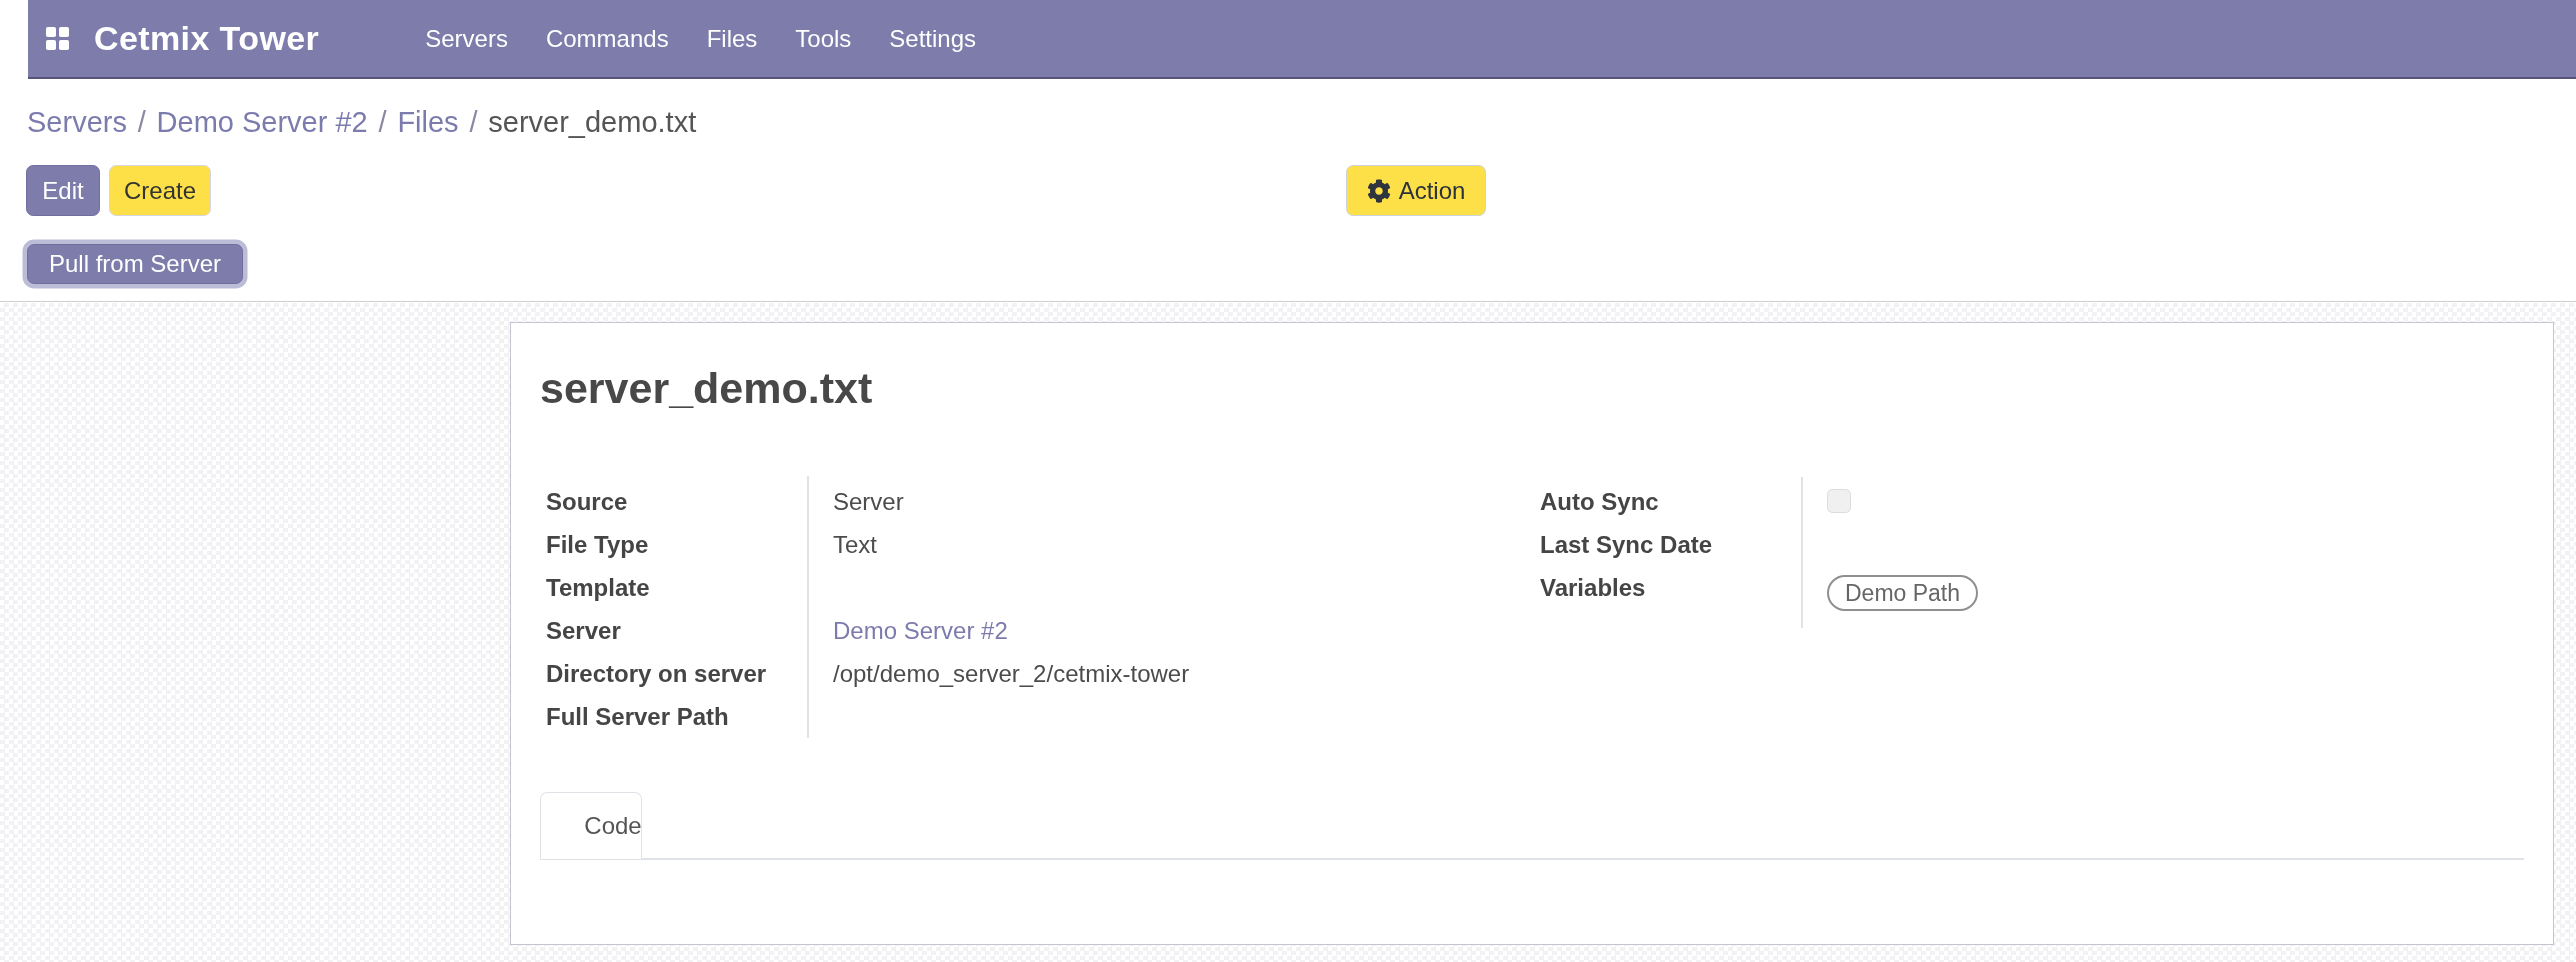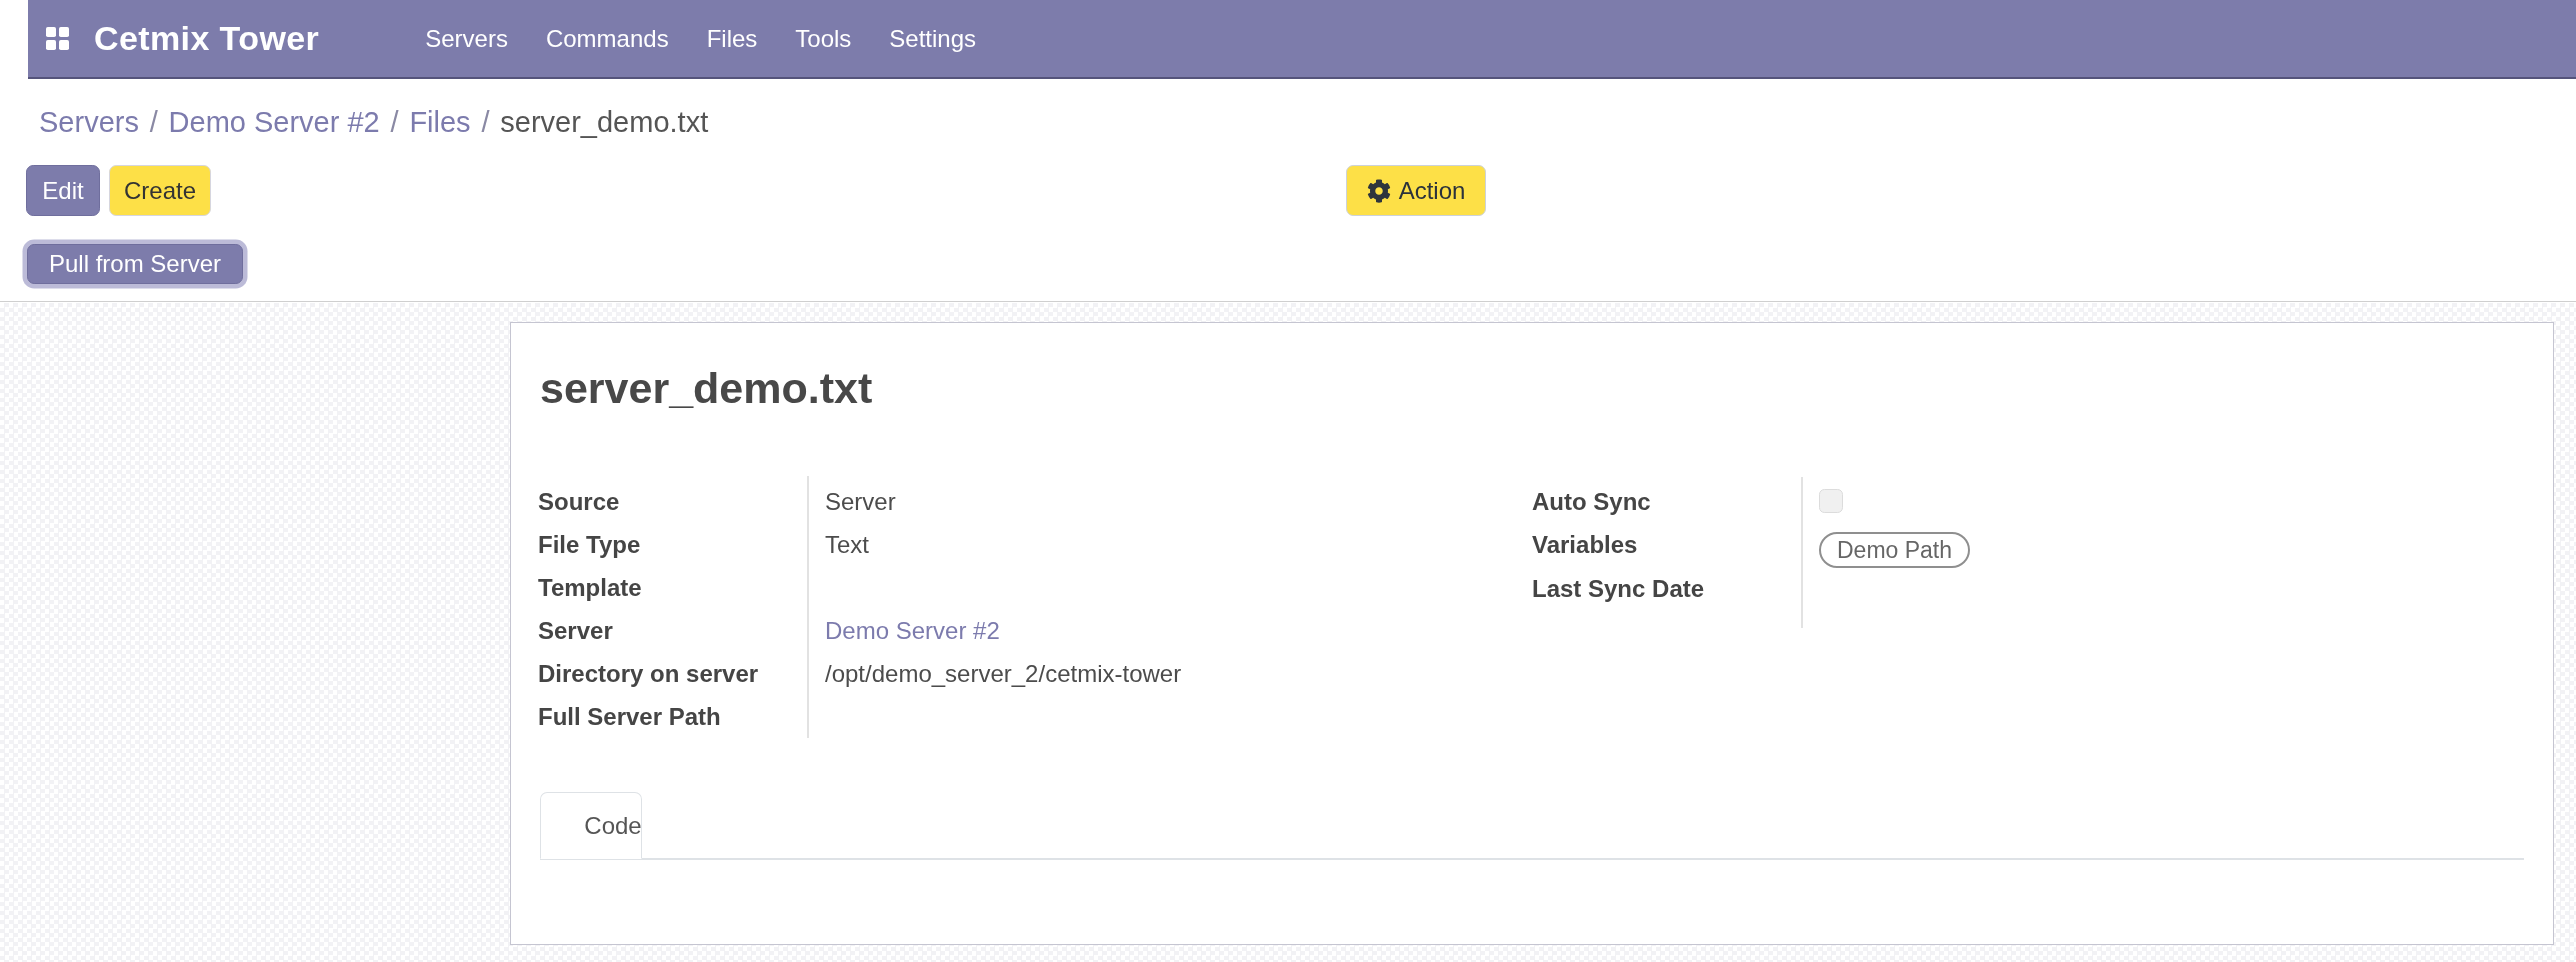--- a/index.html
+++ b/index.html
@@ -14,21 +14,21 @@
                display:grid; grid-template-columns:10px 10px; grid-template-rows:10px 10px;
                gap:2.7px; cursor:pointer; }
   .apps-icon span { background:#fff; border-radius:1.8px; }
   .brand { margin-left:25px; color:#fff; font-size:34px; font-weight:bold; letter-spacing:0.4px; }
   .nav-menu { margin-left:106px; display:flex; gap:38px; }
   .nav-item { color:#fff; font-size:24px; cursor:pointer; }
 
   
   .control-panel { position:absolute; left:0; top:82px; width:2576px; height:220px;
                    background:#fff; border-bottom:1.8px solid #cfcfcf; }
-  .breadcrumb { position:absolute; left:27px; top:24px; font-size:29px;margin-left:12px; }
+  .breadcrumb { position:absolute; left:27px; top:24px; font-size:29px; }
   .breadcrumb a { color:#7c7bad; text-decoration:none; cursor:pointer; }
   .crumb-sep { color:#8a89a4; margin:0 10.8px; }
   .crumb-current { color:#555; }
 
   .btn { border-radius:7.2px; font-size:24px; display:inline-flex;
          align-items:center; justify-content:center; cursor:pointer; }
   .btn-primary { background:#7d7cab; color:#fff; border:0.9px solid #6f6e9d; }
   .btn-default { background:#fde047; color:#333; border:0.9px solid #d6d6df; }
   .edit-btn   { position:absolute; left:26px;  top:83px; width:74px;  height:51px; }
   .create-btn { position:absolute; left:109px; top:83px; width:102px; height:51px; }
@@ -51,21 +51,21 @@
                  font-weight:bold; color:#484848; }
 
   .o-group { position:absolute; top:158px; }
   .o-group-left  { left:27px;   width:969px; }
   .o-group-right { left:1021px; width:718px; }
   .group-sep { position:absolute; left:269px; width:1.8px; background:#e2e2e2; }
   .o-group-left  .group-sep { top:-5.4px; height:262px; }
   .o-group-right .group-sep { top:-3.6px; height:151px; }
 
   .field-row { display:flex; min-height:43px; align-items:flex-start; padding-top:6.3px; }
-  .field-label { flex:0 0 269px; font-size:24px; font-weight:bold; color:#454545; line-height:30.5px; }
+  .field-label { flex:0 0 269px; font-size:24px; font-weight:bold; color:#454545; line-height:30.5px;margin-left:8px; }
   .field-value { margin-left:18px; font-size:24px; color:#4c4c4c; line-height:30.5px; }
   .field-link  { color:#7c7bad; cursor:pointer; text-decoration:none; }
 
   .checkbox { width:24px; height:24px; margin-left:18px; margin-top:1.8px;
               background:#f0f0f0; border:1.8px solid #dcdcdc; border-radius:5.4px; cursor:pointer; }
   .tag-pill { margin-left:18px; margin-top:1.8px; display:inline-flex; align-items:center;
               height:36px; padding:0 16px; border:2.7px solid #8f8f8f; border-radius:20px;
               font-size:23px; color:#666; background:#fff; }
 
   
@@ -145,25 +145,25 @@
     </div>
   </div>
 
   <div class="o-group o-group-right">
     <div class="group-sep"></div>
     <div class="field-row">
       <div class="field-label">Auto Sync</div>
       <div class="checkbox"></div>
     </div>
     <div class="field-row">
+      <div class="field-label">Last Sync Date</div>
+      <div class="field-value"></div>
+    </div>
+    <div class="field-row">
       <div class="field-label">Variables</div>
       <div class="tag-pill">Demo Path</div>
-    </div>
-    <div class="field-row">
-      <div class="field-label">Last Sync Date</div>
-      <div class="field-value"></div>
     </div>
   </div>
 
   <div class="tab-line"></div>
   <div class="tab-item">Code</div>
 </div>
 
 
 </body></html>

